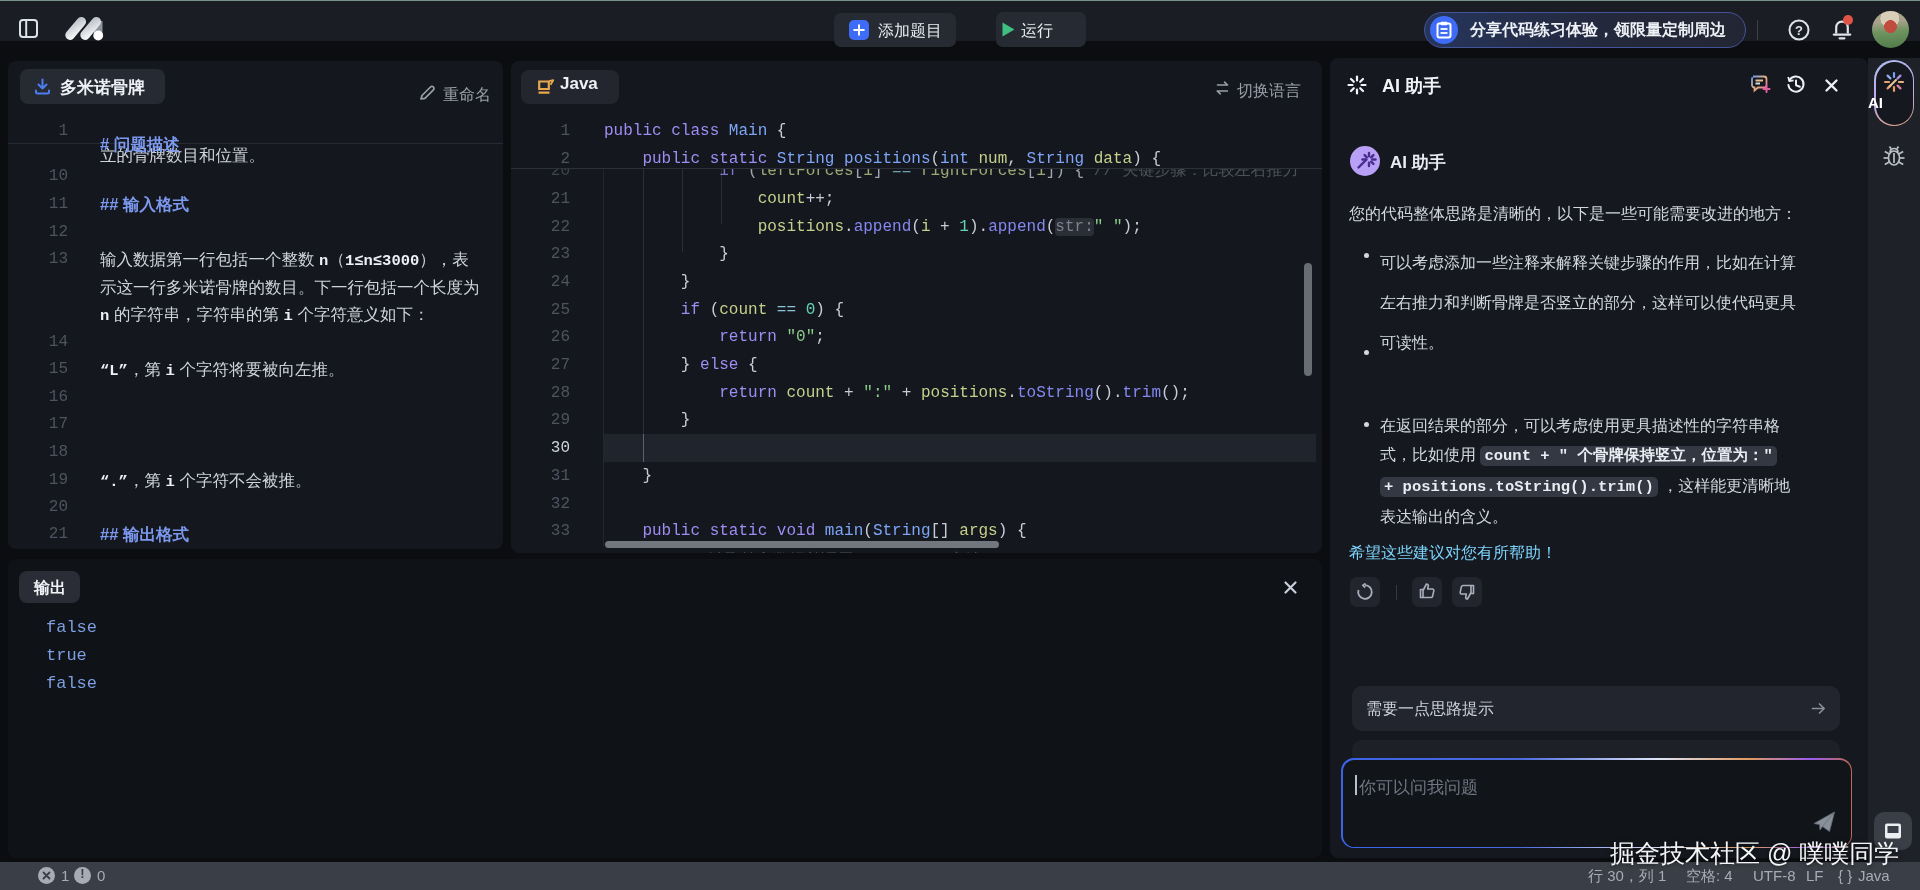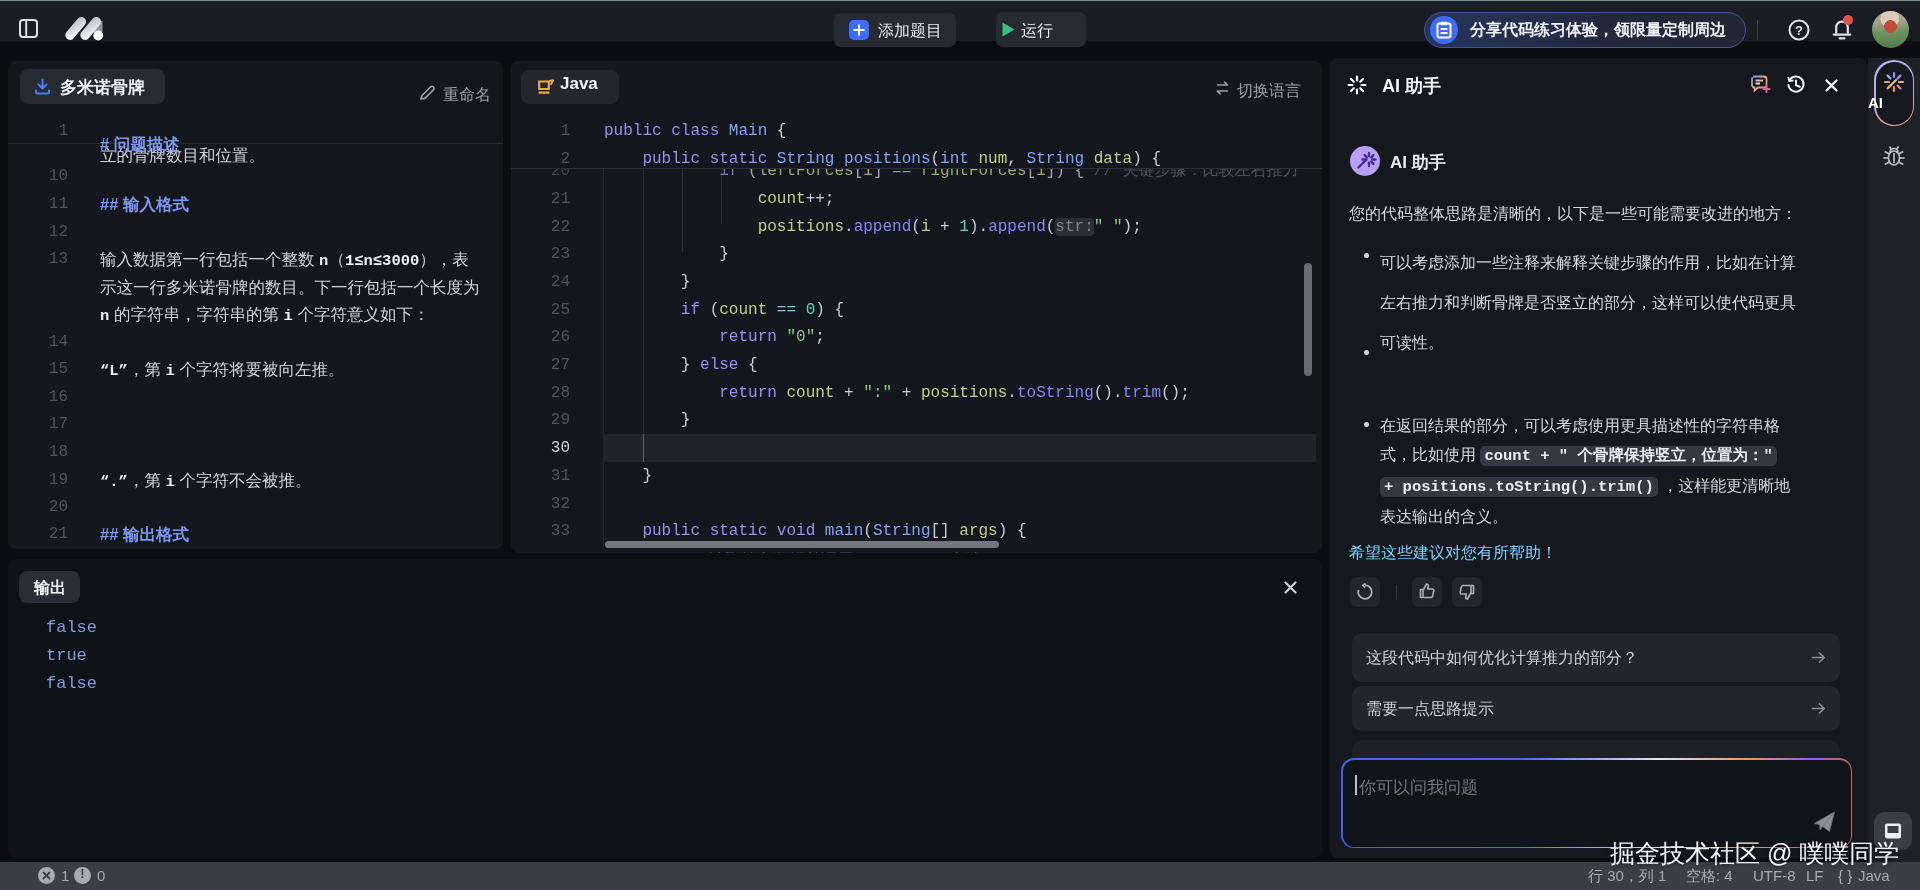--- a/index.html
+++ b/index.html
@@ -265,26 +265,20 @@
   <svg class="abs" style="left:88px;top:524px" width="18" height="18" viewBox="0 0 18 18">
       <path d="M2.5 7.5 L5 7.5 L5 15.5 L2.5 15.5 Z M5 8.5 L8.5 2 C9.3 2 10.3 2.7 10.3 3.8 L9.7 7 L14.3 7 C15.3 7 16 7.9 15.8 8.8 L14.6 14.2 C14.4 15 13.7 15.5 12.9 15.5 L5 15.5" fill="none" stroke="#aab0bb" stroke-width="1.6" stroke-linejoin="round"></path>
     </svg>
   <div class="abs" style="left:122px;top:519px;width:30px;height:30px;background:#22252d;border-radius:7px"></div>
   <svg class="abs" style="left:128px;top:525px" width="18" height="18" viewBox="0 0 18 18">
       <g transform="rotate(180 9 9)">
         <path d="M2.5 7.5 L5 7.5 L5 15.5 L2.5 15.5 Z M5 8.5 L8.5 2 C9.3 2 10.3 2.7 10.3 3.8 L9.7 7 L14.3 7 C15.3 7 16 7.9 15.8 8.8 L14.6 14.2 C14.4 15 13.7 15.5 12.9 15.5 L5 15.5" fill="none" stroke="#aab0bb" stroke-width="1.6" stroke-linejoin="round"></path>
       </g>
     </svg>
 
-  <div class="abs" style="left:22px;top:575px;width:488px;height:49px;background:#22252d;border-radius:10px">
-    <div class="abs" style="left:14px;top:15px;font-size:16px;color:#ccd1da">这段代码中如何优化计算推力的部分？</div>
-    <svg class="abs" style="left:458px;top:16px" width="17" height="17" viewBox="0 0 17 17">
-        <path d="M2.5 8.5 L14 8.5 M9.5 4 L14.2 8.5 L9.5 13" fill="none" stroke="#8a8f9a" stroke-width="1.7" stroke-linecap="round" stroke-linejoin="round"></path>
-      </svg>
-  </div>
   <div class="abs" style="left:22px;top:628px;width:488px;height:45px;background:#22252d;border-radius:10px">
     <div class="abs" style="left:14px;top:13px;font-size:16px;color:#ccd1da">需要一点思路提示</div>
     <svg class="abs" style="left:458px;top:14px" width="17" height="17" viewBox="0 0 17 17">
         <path d="M2.5 8.5 L14 8.5 M9.5 4 L14.2 8.5 L9.5 13" fill="none" stroke="#8a8f9a" stroke-width="1.7" stroke-linecap="round" stroke-linejoin="round"></path>
       </svg>
   </div>
   <div class="abs" style="left:22px;top:682px;width:488px;height:18px;background:#20232b;border-radius:10px 10px 0 0;opacity:.8"></div>
 
   <div class="abs" style="left:11px;top:700px;width:511px;height:90px;border-radius:13px;background:linear-gradient(to right,#3c64e8 0%,#4a6ae0 35%,#dfe4f8 62%,#e09a60 80%,#9a5cf0 92%,#c06a50 100%);padding:1.5px">
     <div style="width:100%;height:100%;border-radius:11.5px;background:#111419"></div>

